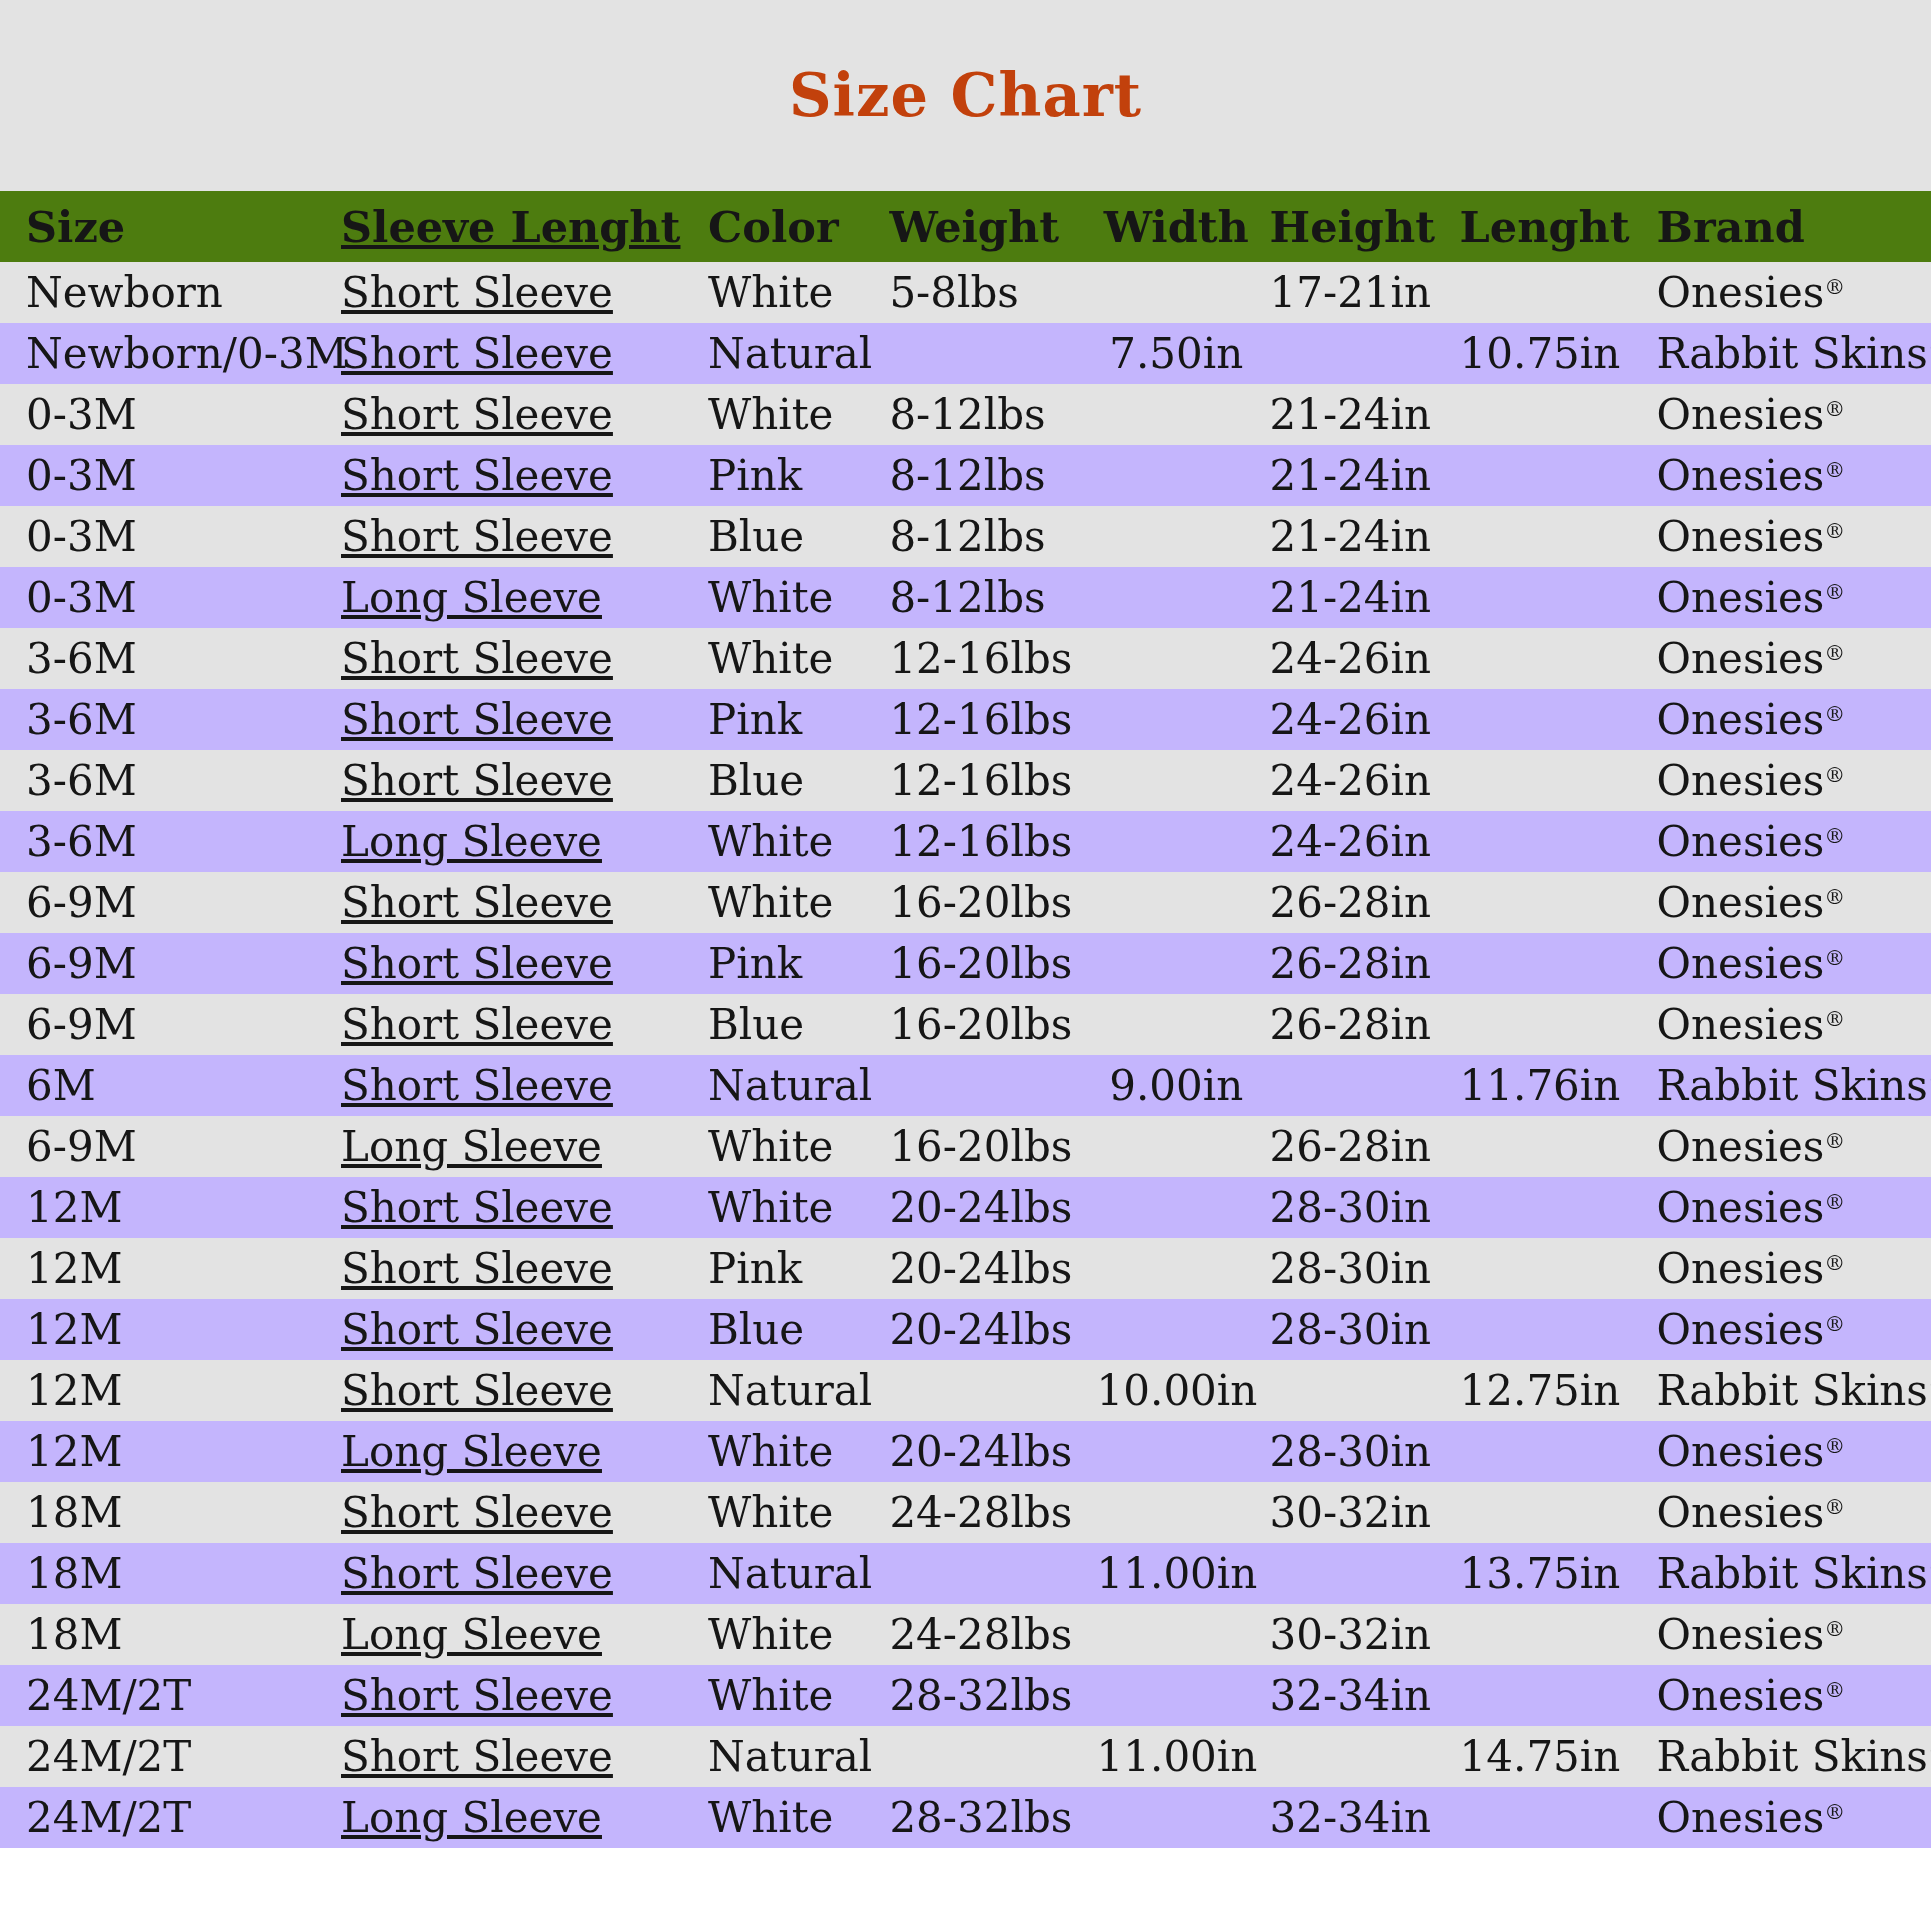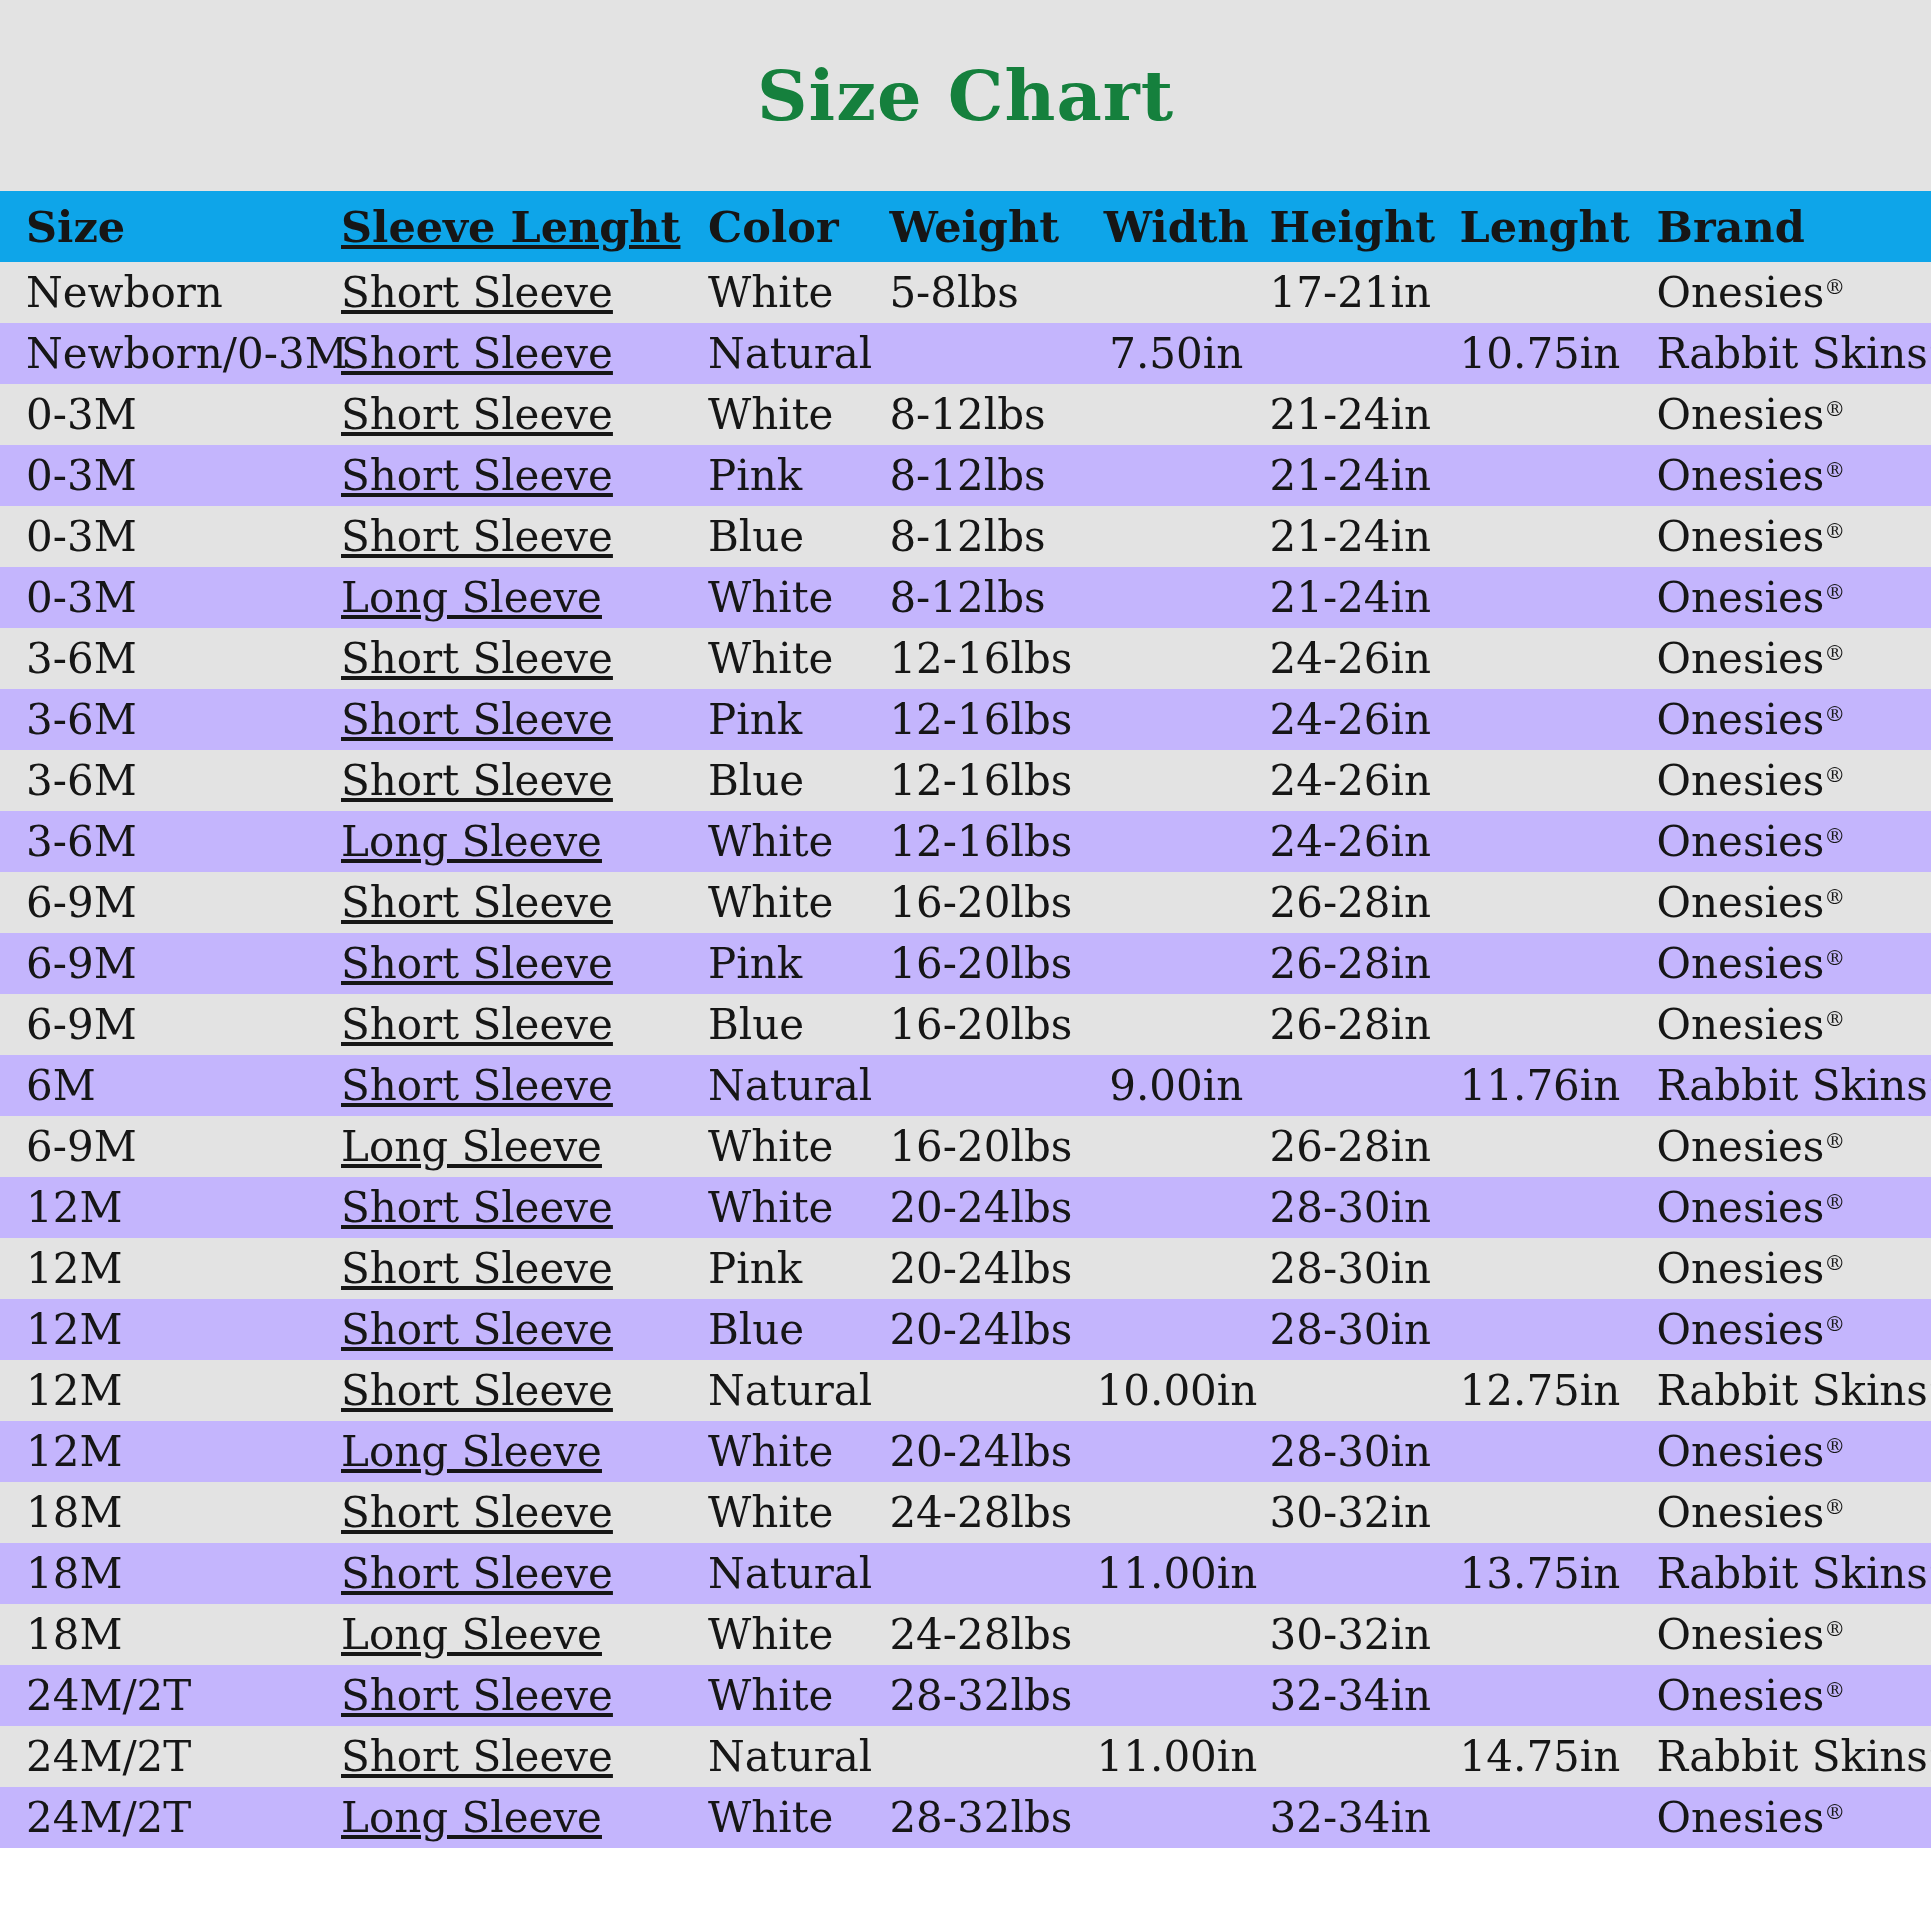--- a/index.html
+++ b/index.html
@@ -16,33 +16,33 @@
   }
   .title-block {
     height: 191px;
     background: #e3e3e3;
     display: flex;
     align-items: center;
     justify-content: center;
   }
   .title-block h1 {
     margin: 8px;
-    font-size: 70px;
+    font-size: 59px;
     font-weight: bold;
-    color: #15803d;
+    color: #c2410c;
     letter-spacing: 1px;
   }
   table {
     width: 1931px;
     border-collapse: collapse;
     table-layout: fixed;
   }
   thead tr {
     height: 71px;
-    background: #0ea5e9;
+    background: #4d7c0f;
   }
   tbody tr {
     height: 61px;
     background: #c4b5fd;
   }
   tbody tr:nth-child(odd) {
     background: #e3e3e3;
   }
   th, td {
     padding: 0;

